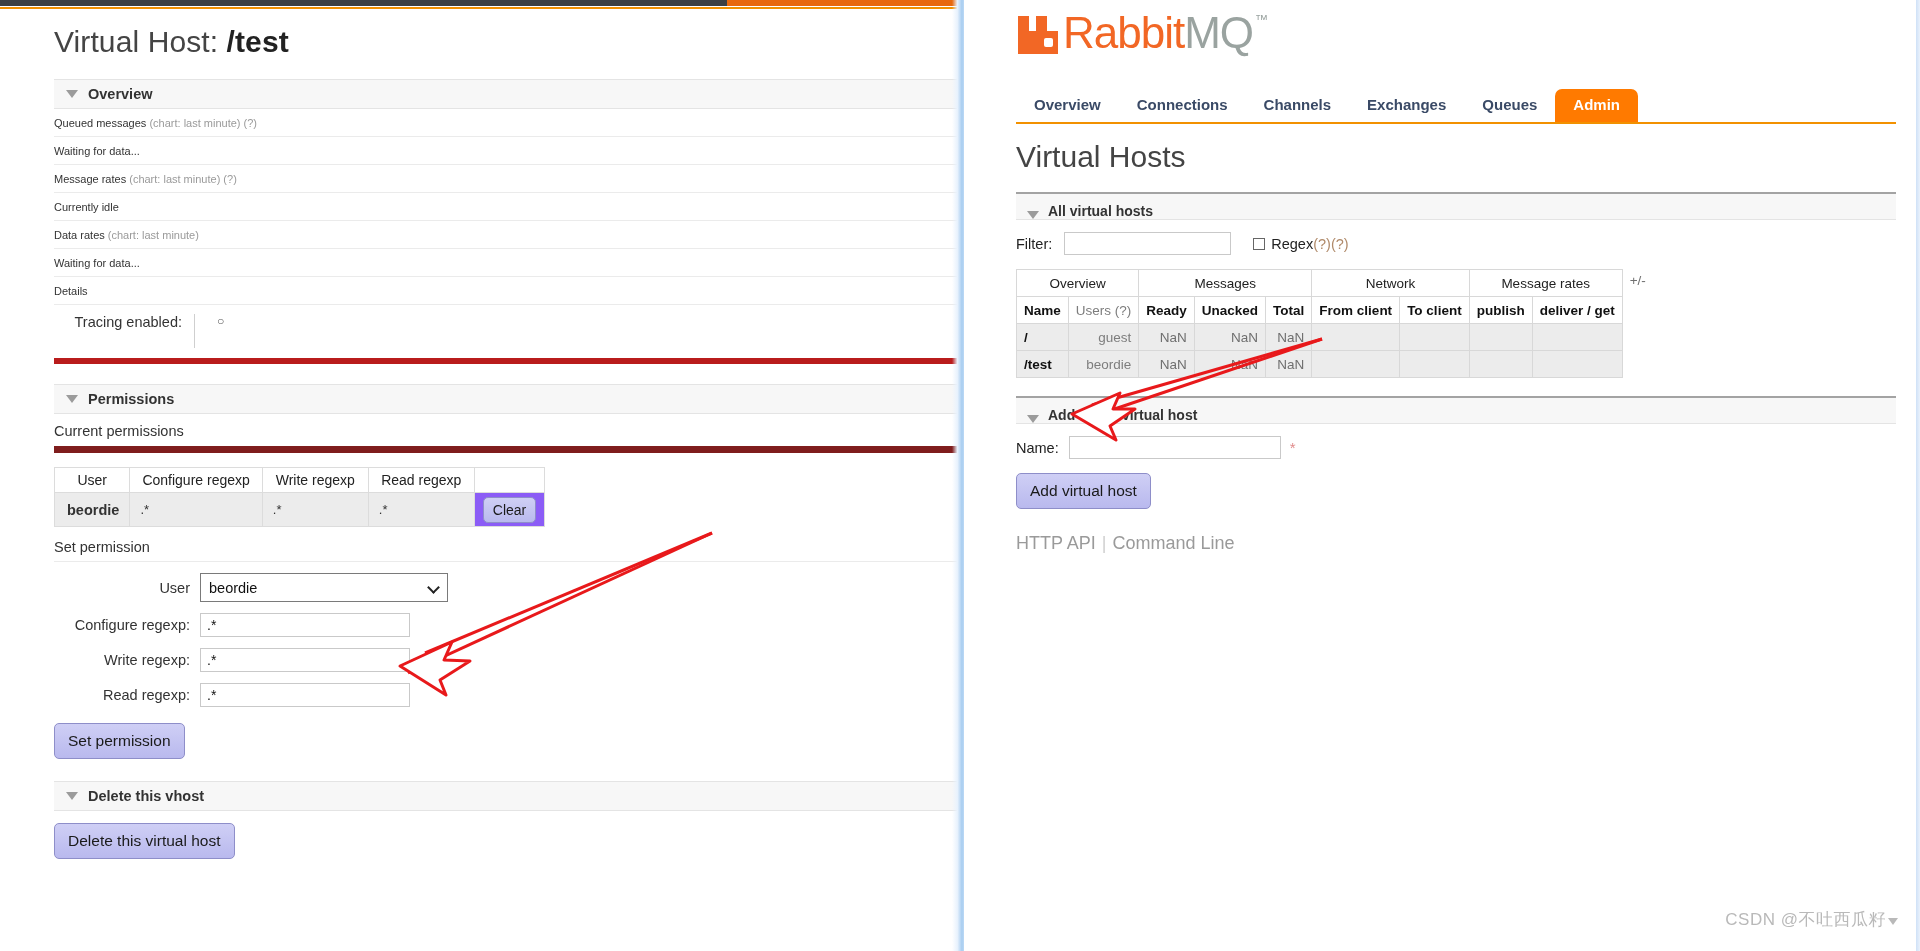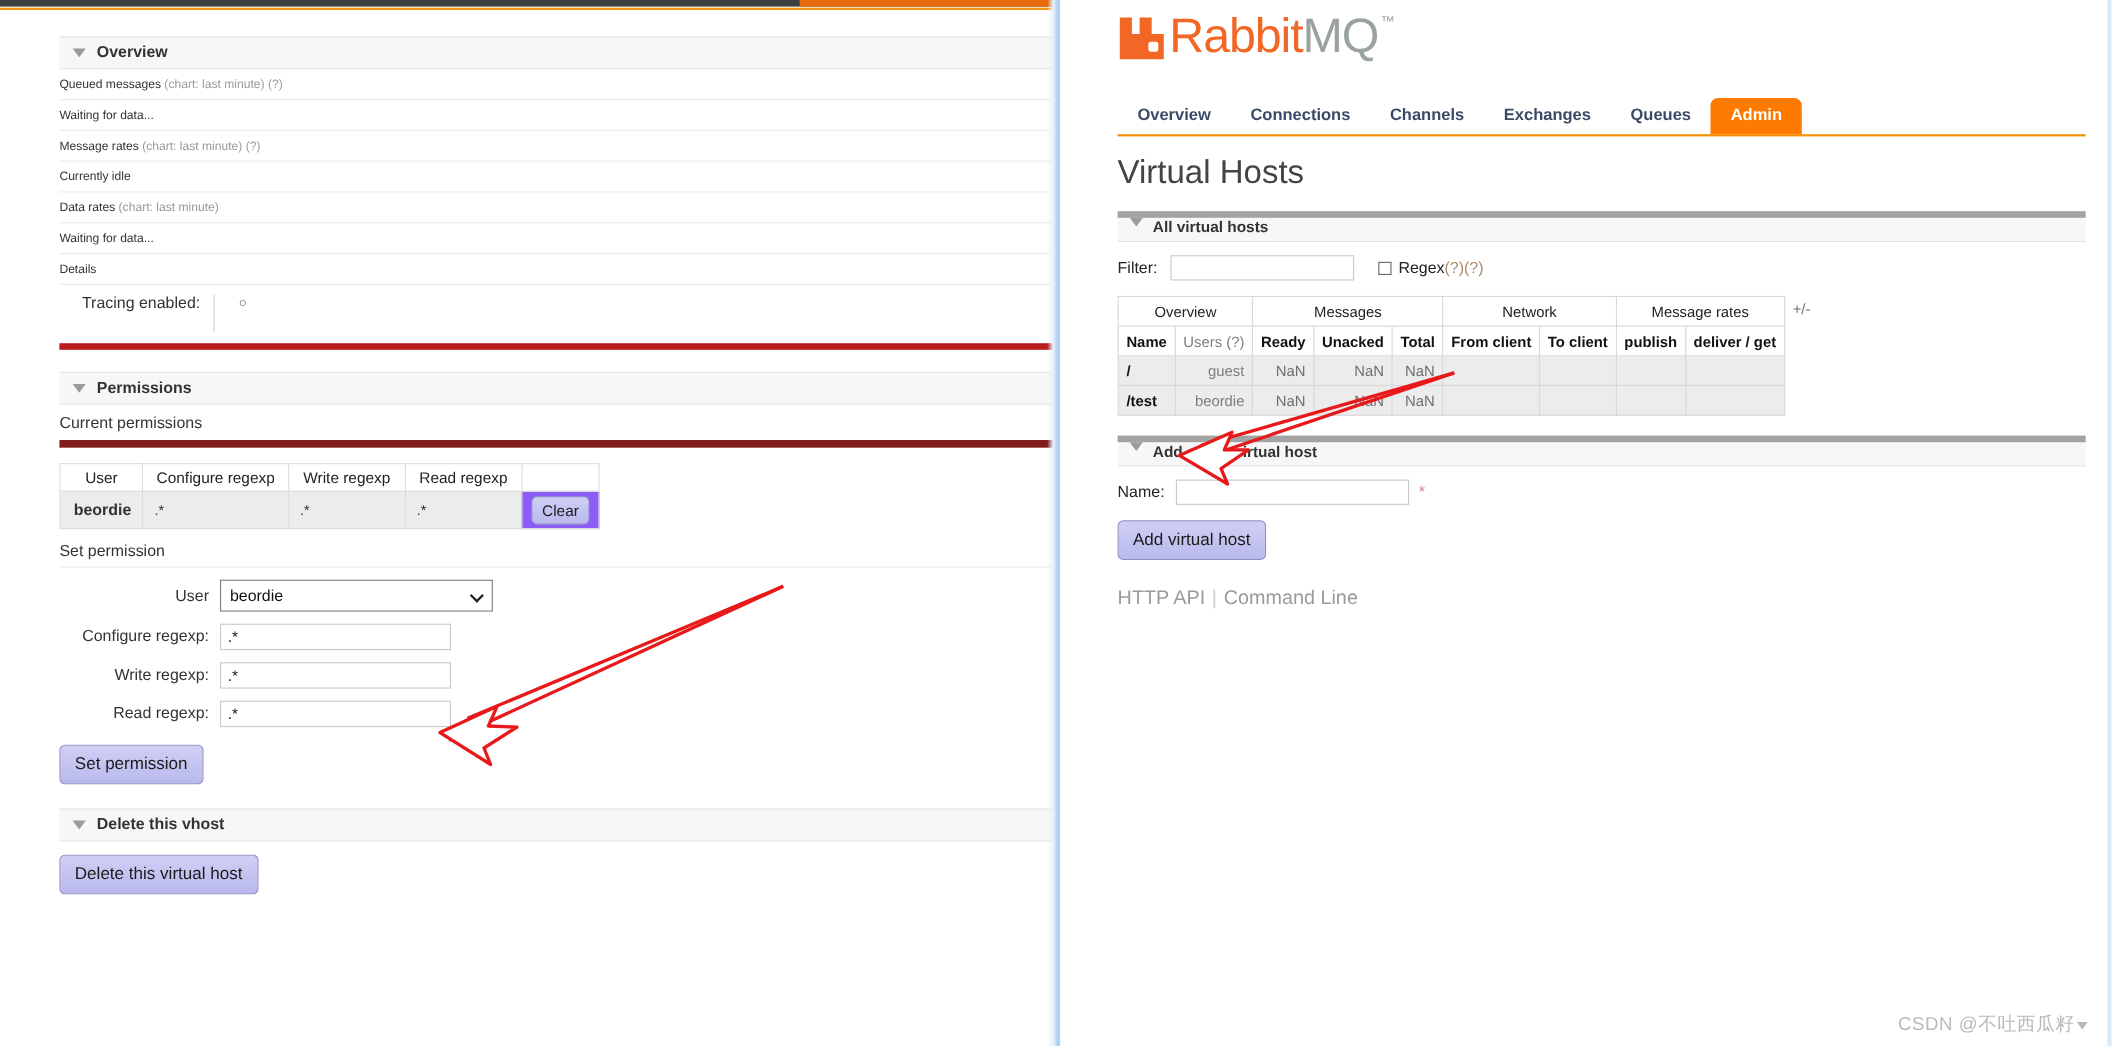--- a/index.html
+++ b/index.html
@@ -144,22 +144,22 @@
     cursor: pointer; white-space: nowrap;
   }
   .tab.active {
     background: #ff7a00; color: #fff; border-radius: 7px 7px 0 0; padding: 7px 18px 9px 18px;
   }
 
   .rp-title { font-size: 30px; color: #444; margin: 16px 0 0 52px; font-weight: normal; }
 
   .rp-section-head {
     margin: 18px 0 0 52px; width: 880px; height: 28px; background: #f7f7f7;
-    border-top: 6px solid #a3a3a3; border-bottom: 1px solid #e4e4e4;
-    display: flex; align-items: flex-start; font-weight: bold; font-size: 14px; color: #333;
+    border-top: 2px solid #a3a3a3; border-bottom: 1px solid #e4e4e4;
+    display: flex; align-items: flex-end; font-weight: bold; font-size: 14px; color: #333;
   }
   .rp-section-head .tri {
     display: inline-block; margin: 0 9px 0 11px;
     width: 0; height: 0; border-left: 6px solid transparent; border-right: 6px solid transparent;
     border-top: 8px solid #9b9b9b;
   }
 
   .filter-row { margin: 12px 0 0 52px; display: flex; align-items: center; font-size: 14.5px; color:#222;}
   .filter-row .finp {
     width: 167px; height: 23px; border: 1px solid #c9c9c9; background: #fff; margin-left: 12px;
@@ -189,21 +189,21 @@
   .name-row .ninp { width: 212px; height: 23px; border: 1px solid #c9c9c9; background:#fff; margin-left: 10px;}
   .name-row .star { color: #e08b8b; margin-left: 9px; font-size: 15px;}
 
   .api-links { margin: 24px 0 0 52px; font-size: 18px; color: #9a9a9a; }
   .api-links .sep { color: #cfcfcf; margin: 0 6px; }
 
   
   svg.arrow { position: absolute; left: 0; top: 0; pointer-events: none; }
 
   .watermark {
-    position: absolute; right: 22px; bottom: 9px;
+    position: absolute; right: 22px; bottom: 20px;
     font-size: 17px; color: #b9b9b9; letter-spacing: .5px;
   }
   .wm-caret {
     display:inline-block; margin-left:2px; width:0;height:0;
     border-left:5px solid transparent;border-right:5px solid transparent;border-top:7px solid #b9b9b9;
   }
   .scroll-edge {
     position: absolute; right: 0; top: 0; width: 4px; height: 951px;
     background: linear-gradient(to right, #cfe1f7, #eaf2fc);
   }
@@ -215,20 +215,23 @@
 
   <div id="left-panel">
     <div class="left-inner">
 
       <div class="nav-strip">
         <div class="darkbar"></div>
         <div class="orangetab"></div>
         <div class="orangeline"></div>
       </div>
 
+      <h1 class="page-title">
+        <span>Virtual Host: </span><b>/test</b>
+      </h1>
 
       <div class="section-head">
         <span class="tri"></span>
         <span>Overview</span>
       </div>
 
       <div class="row-line">
         <span>Queued messages</span>
         <span class="muted">(chart: last minute) (?)</span>
       </div>

